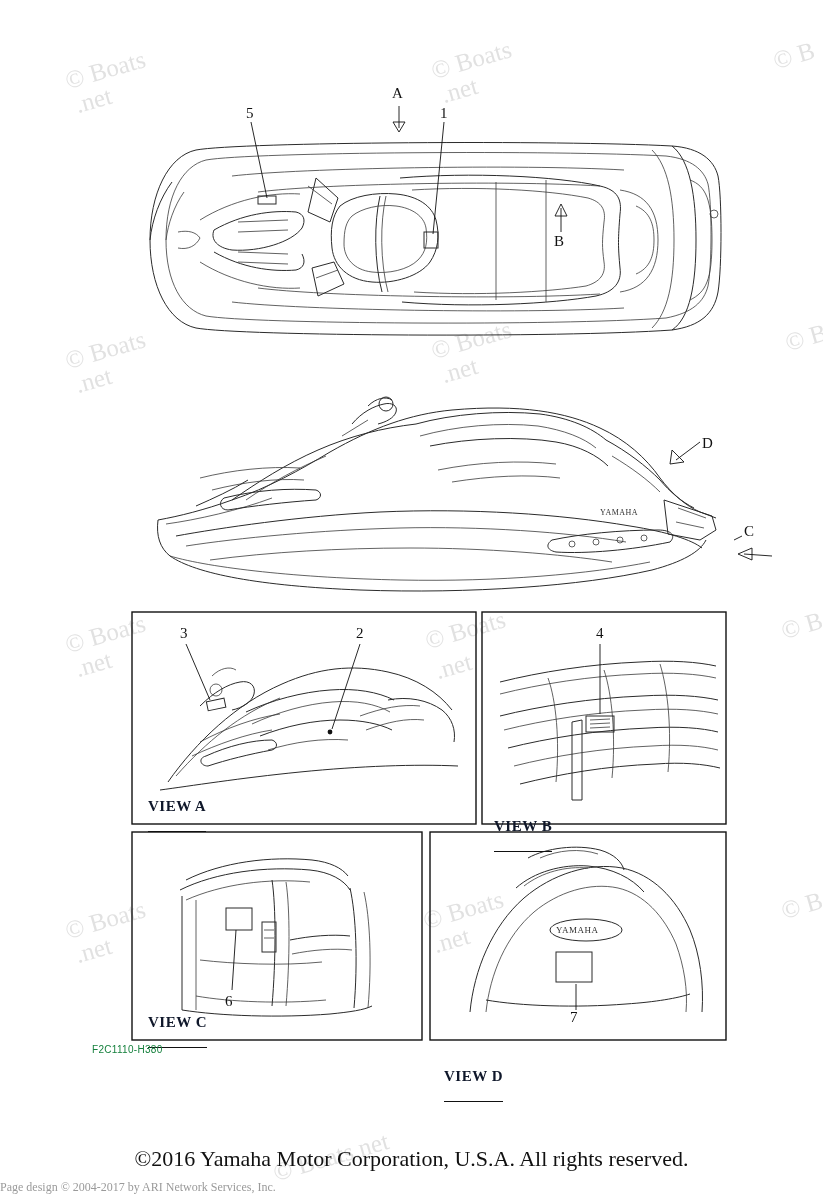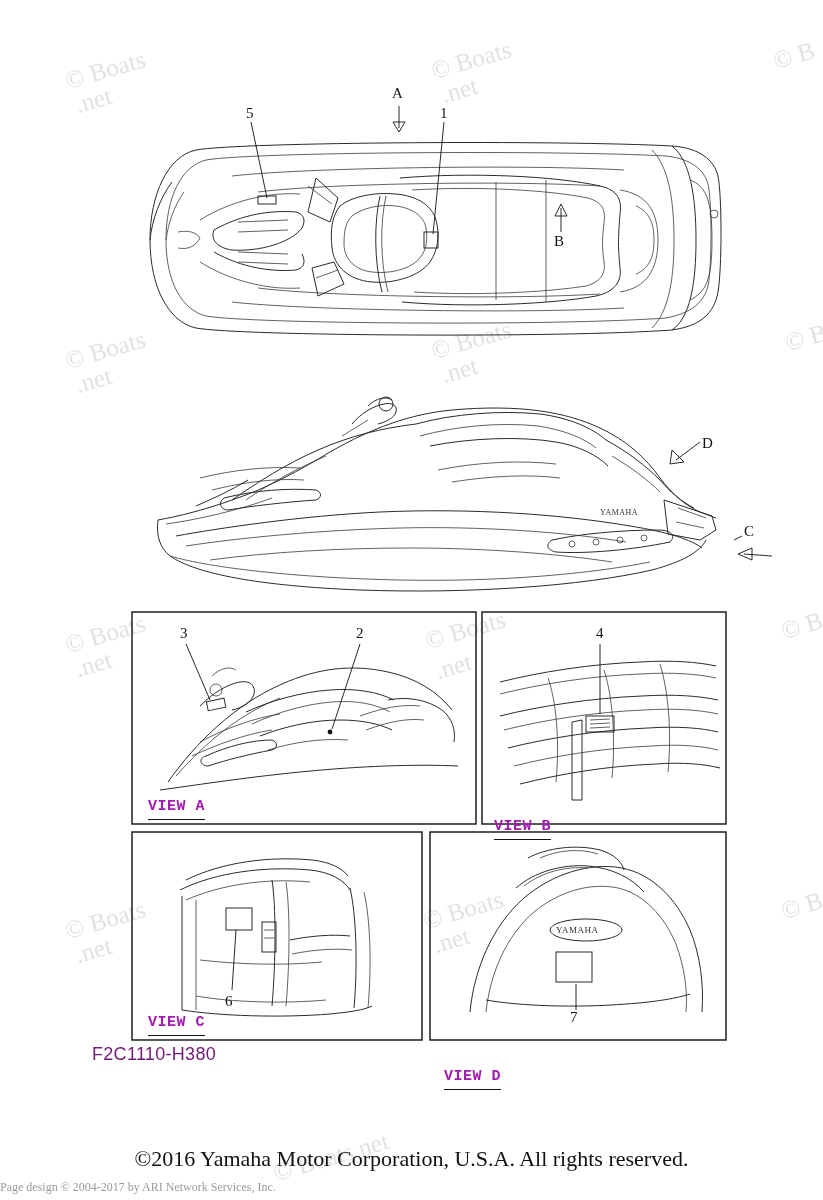--- a/index.html
+++ b/index.html
@@ -59,33 +59,33 @@
   }
   .letter {
     position: absolute;
     font-family: "Liberation Serif", serif;
     font-size: 15px;
     color: #111;
     line-height: 1;
   }
   .viewlbl {
     position: absolute;
-    font-family: Liberation Mono, monospace;
+    font-family: Liberation Serif, serif;
     font-size: 15px;
     font-weight: 700;
-    color: #a21caf;
+    color: #0f172a;
     letter-spacing: .5px;
     border-bottom: 1.6px solid #111;
-    padding-bottom: 4px;
+    padding-bottom: 16px;
   }
   .partno {
     position: absolute;
     font-family: "Liberation Sans", sans-serif;
-    font-size: 18px;
-    color: #701a75;
+    font-size: 10px;
+    color: #15803d;
     letter-spacing: .3px;
   }
   .copyright {
     position: absolute;
     left: 0;
     right: 0;
     text-align: center;
     font-family: "Liberation Serif", serif;
     font-size: 22px;
     color: #111;

